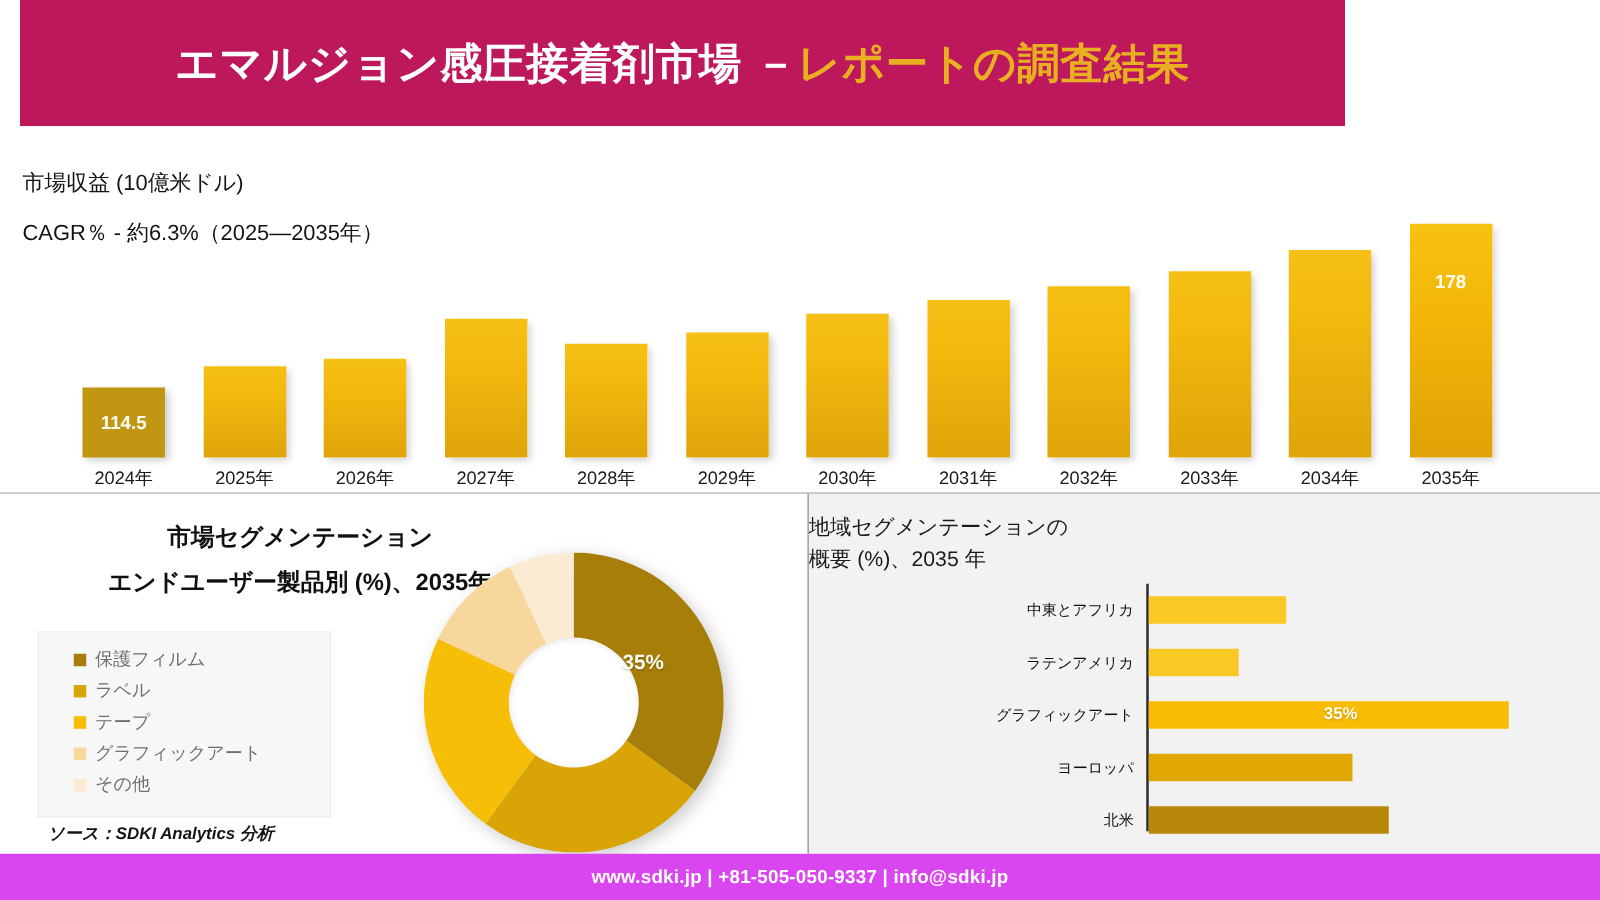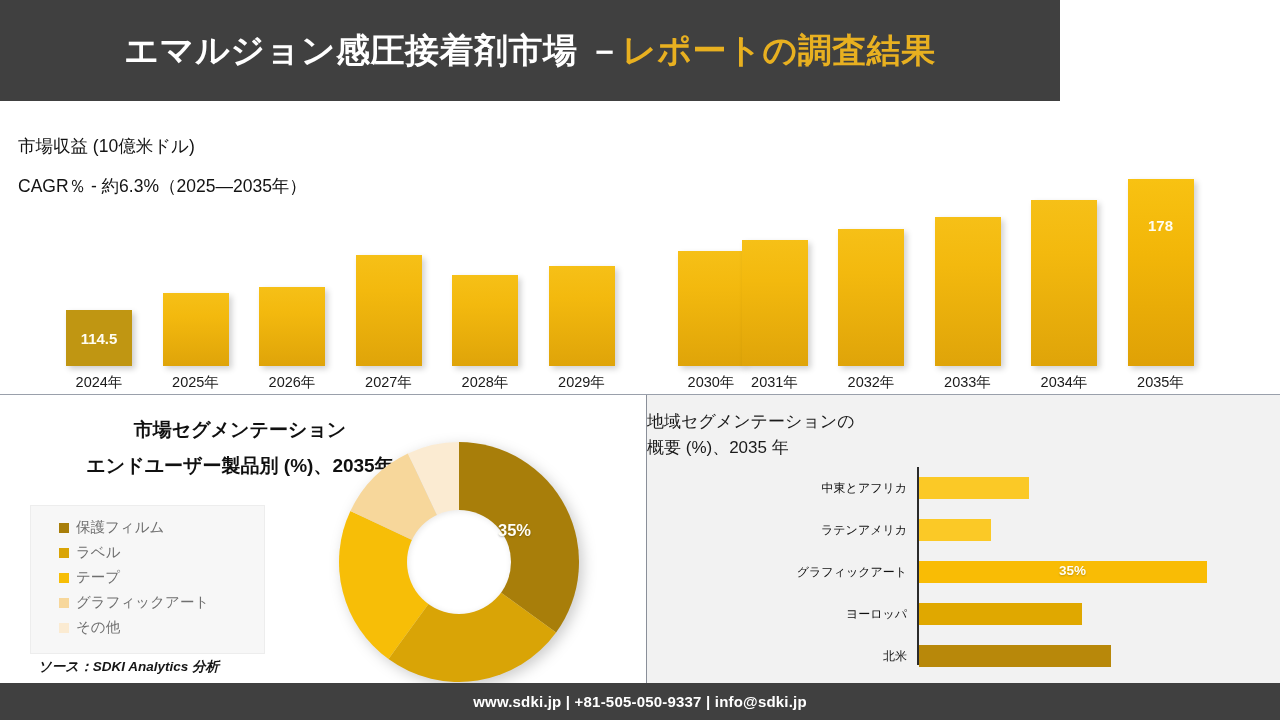--- a/index.html
+++ b/index.html
@@ -7,22 +7,22 @@
     width:1280px;height:720px;
     background:#ffffff;
     font-family:"Liberation Sans","DejaVu Sans",sans-serif;
     overflow:hidden;
     position:relative;
   }
   .page{position:relative;width:1280px;height:720px;}
 
   
   .header{
-    position:absolute;left:0;top:0;width:1060px;height:101px;
-    background:#404040;
+    position:absolute;left:16px;top:0;width:1060px;height:101px;
+    background:#be185d;
     display:flex;align-items:center;justify-content:center;
   }
   .header-title{
     font-size:34px;font-weight:bold;letter-spacing:.5px;white-space:nowrap;
   }
   .ht-main{color:#ffffff;}
   .ht-dash{color:#ffffff;}
   .ht-accent{color:#E8B020;}
 
   
@@ -150,21 +150,21 @@
     text-shadow:0 1px 2px rgba(0,0,0,.22);
   }
   .region-label{
     position:absolute;right:100%;margin-right:10px;top:0px;
     font-size:12px;color:#111;white-space:nowrap;line-height:22px;
   }
 
   
   .footer{
     position:absolute;left:0;top:683px;width:1280px;height:37px;
-    background:#404040;display:flex;align-items:center;justify-content:center;
+    background:#d946ef;display:flex;align-items:center;justify-content:center;
   }
   .footer-text{color:#ffffff;font-size:15px;font-weight:bold;letter-spacing:.2px;}
 </style>
 </head>
 <body>
 
 <div class="page">
 
   <div class="header">
     <div class="header-title">
@@ -204,21 +204,21 @@
         <div class="bar-col" style="left: 412px;">
           <div class="bar" style="height: 91px;">
             <div class="bar-label">2028年</div>
           </div>
         </div>
         <div class="bar-col" style="left: 508.5px;">
           <div class="bar" style="height: 100px;">
             <div class="bar-label">2029年</div>
           </div>
         </div>
-        <div class="bar-col" style="left: 638px;">
+        <div class="bar-col" style="left: 605px;">
           <div class="bar" style="height: 115px;">
             <div class="bar-label">2030年</div>
           </div>
         </div>
         <div class="bar-col" style="left: 701.5px;">
           <div class="bar" style="height: 126px;">
             <div class="bar-label">2031年</div>
           </div>
         </div>
         <div class="bar-col" style="left: 798px;">

